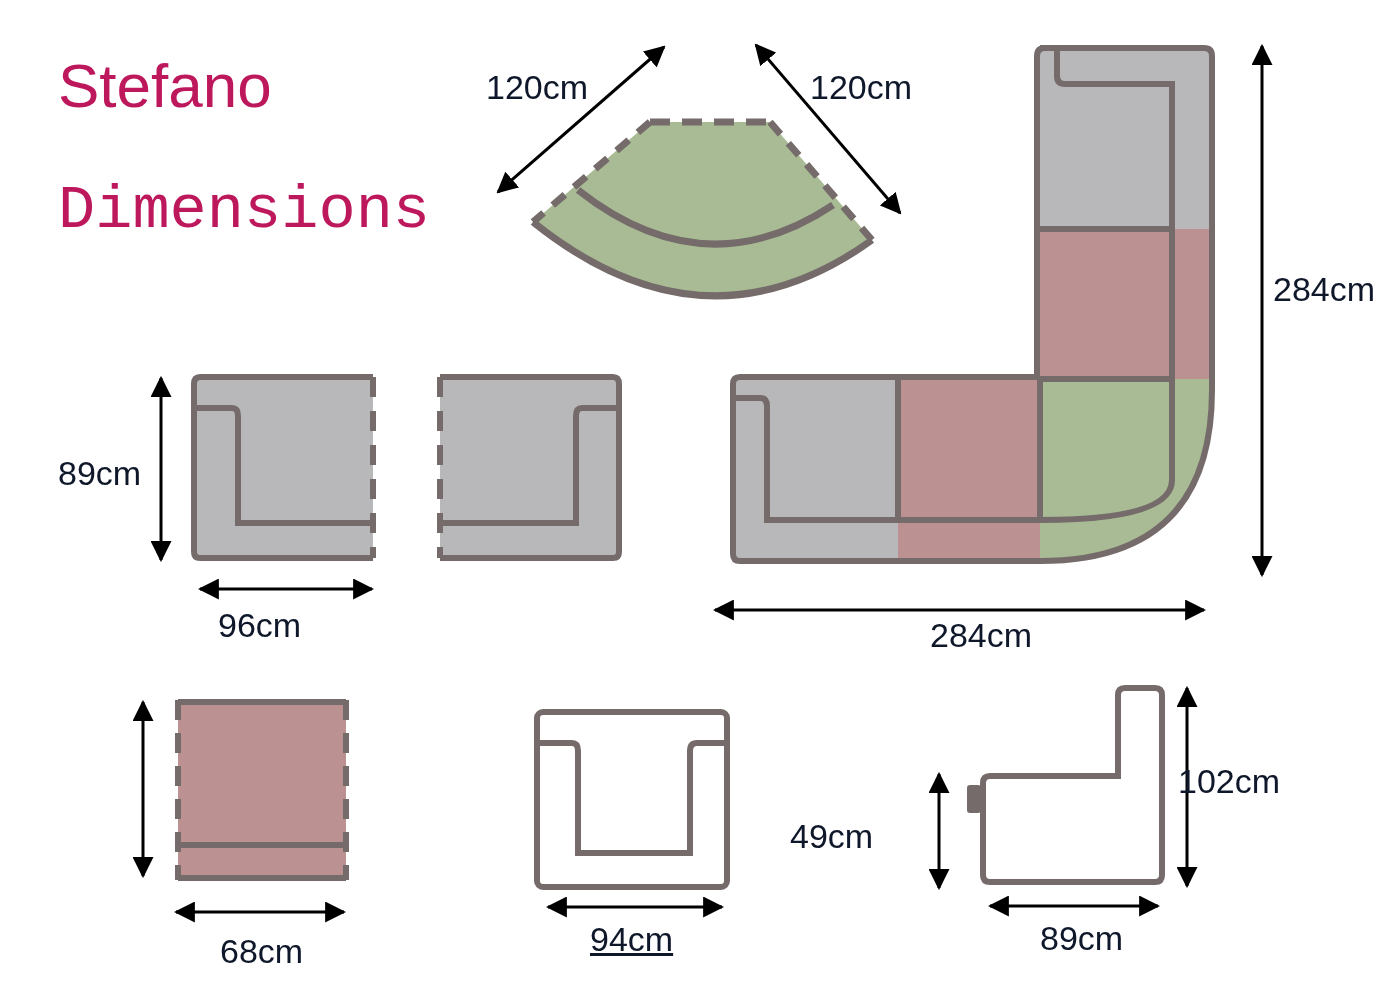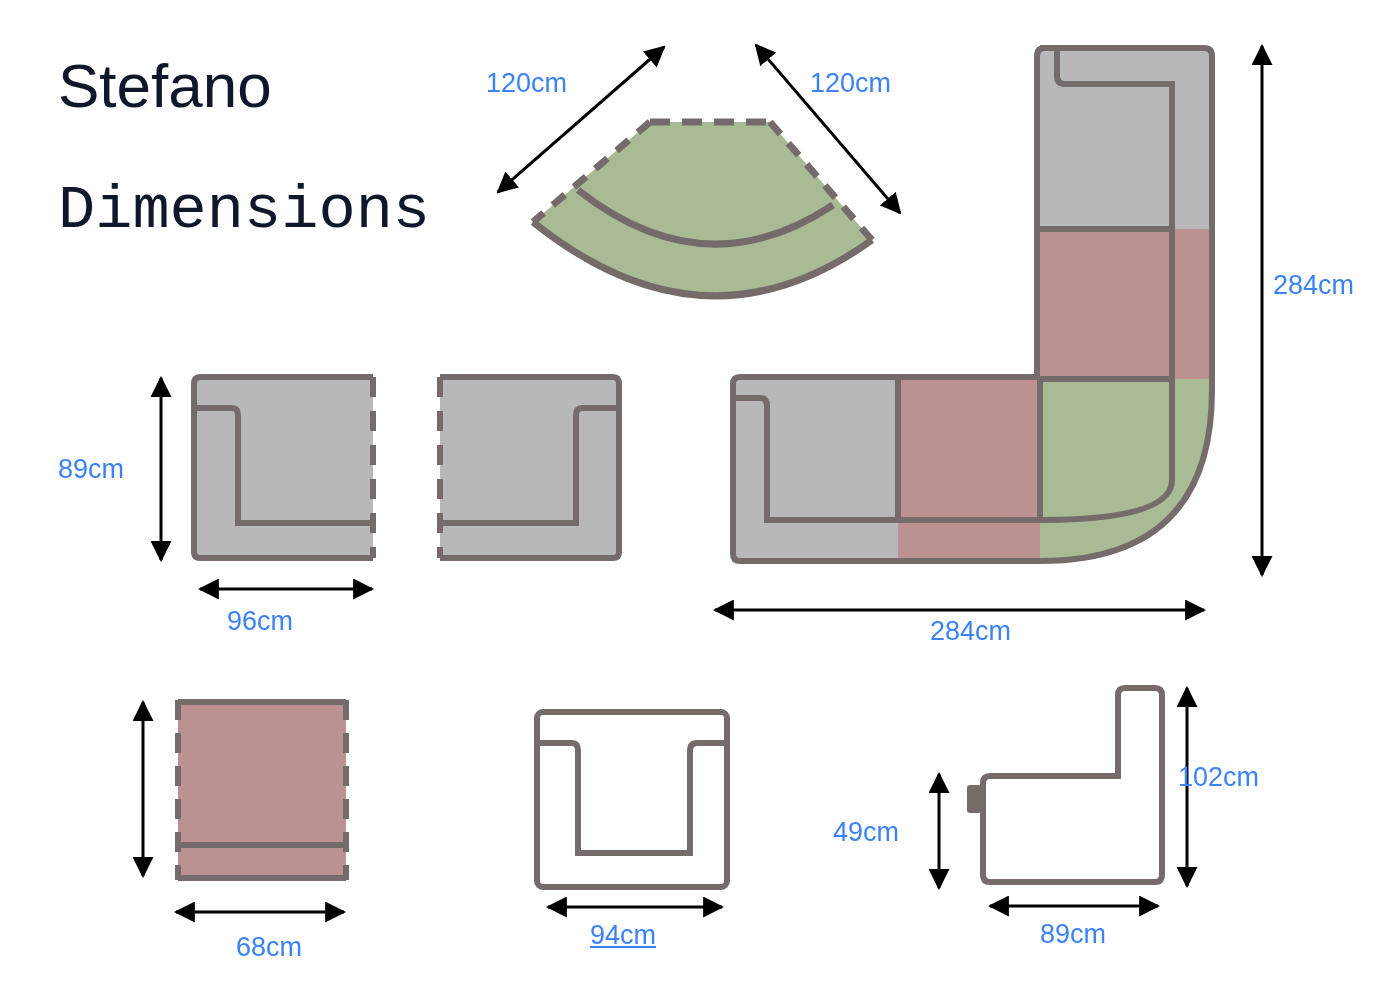--- a/index.html
+++ b/index.html
@@ -1,19 +1,19 @@
 <!DOCTYPE html>
 <html><head>
 <meta charset="utf-8">
 <style>
   html, body { margin:0; padding:0; background:#ffffff; }
   body { width:1400px; height:1000px; position:relative; overflow:hidden;
          font-family:"Liberation Sans", sans-serif; }
-  .title { position:absolute; left:58px; color:#0f172a; font-size:62px; line-height:1; }
-  .lbl { position:absolute; font-size:27px; color:#3b82f6; line-height:1; white-space:nowrap; }
+  .title { position:absolute; left:58px; color:#be185d; font-size:62px; line-height:1; }
+  .lbl { position:absolute; font-size:34px; color:#0f172a; line-height:1; white-space:nowrap; }
   svg.canvas { position:absolute; left:0; top:0; }
 </style>
 </head>
 <body>
 
 <div class="title" style="top:55px;">Stefano</div>
 <div class="title" style="top:180px;font-family:Liberation Mono, monospace;">Dimensions</div>
 
 <svg class="canvas" width="1400" height="1000" viewBox="0 0 1400 1000">
   <defs>
@@ -87,20 +87,20 @@
     <rect x="967" y="785" width="14" height="28" rx="3" fill="#756b6a"></rect>
     <line x1="939" y1="774" x2="939" y2="888" stroke="#000" stroke-width="3" marker-start="url(#ah)" marker-end="url(#ah)"></line>
     <line x1="1187" y1="688" x2="1187" y2="886" stroke="#000" stroke-width="3" marker-start="url(#ah)" marker-end="url(#ah)"></line>
     <line x1="990" y1="906" x2="1158" y2="906" stroke="#000" stroke-width="3" marker-start="url(#ah)" marker-end="url(#ah)"></line>
   </g>
 </svg>
 
 <div class="lbl" style="left:486px; top:70px;">120cm</div>
 <div class="lbl" style="left:810px; top:70px;">120cm</div>
 <div class="lbl" style="left:58px; top:456px;">89cm</div>
-<div class="lbl" style="left:227px; top:608px;">96cm</div>
+<div class="lbl" style="left:218px; top:608px;">96cm</div>
 <div class="lbl" style="left:1273px; top:272px;">284cm</div>
 <div class="lbl" style="left:930px; top:618px;">284cm</div>
-<div class="lbl" style="left:236px; top:934px;">68cm</div>
+<div class="lbl" style="left:220px; top:934px;">68cm</div>
 <div class="lbl" style="left:590px; top:922px;text-decoration:underline;">94cm</div>
-<div class="lbl" style="left:833px; top:819px;">49cm</div>
+<div class="lbl" style="left:790px; top:819px;">49cm</div>
 <div class="lbl" style="left:1178px; top:764px;">102cm</div>
 <div class="lbl" style="left:1040px; top:921px;">89cm</div>
 
 </body></html>

